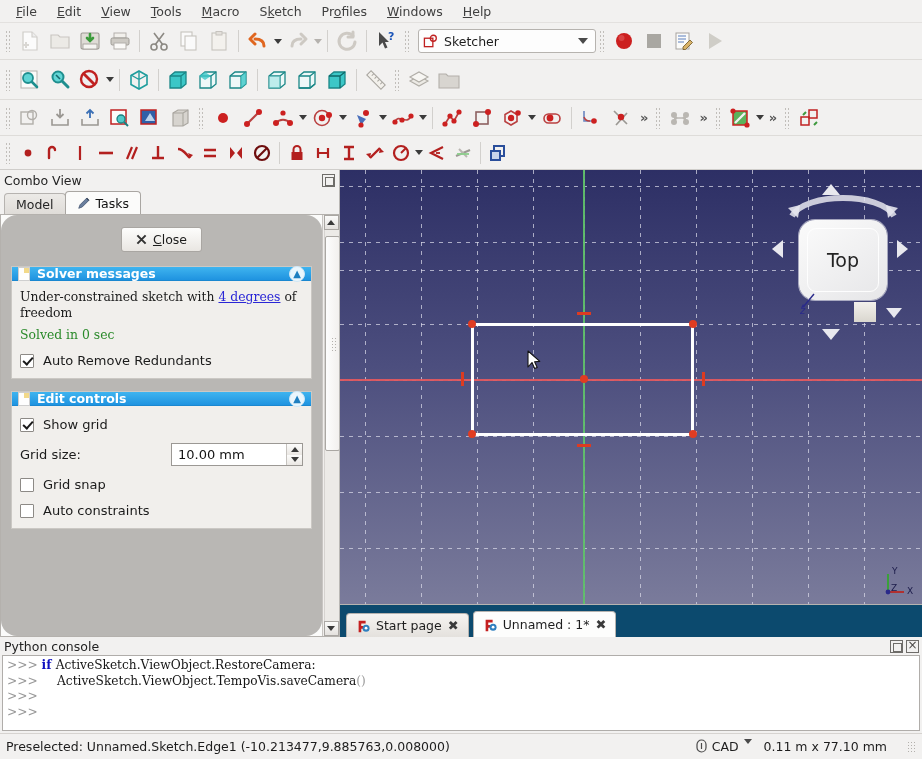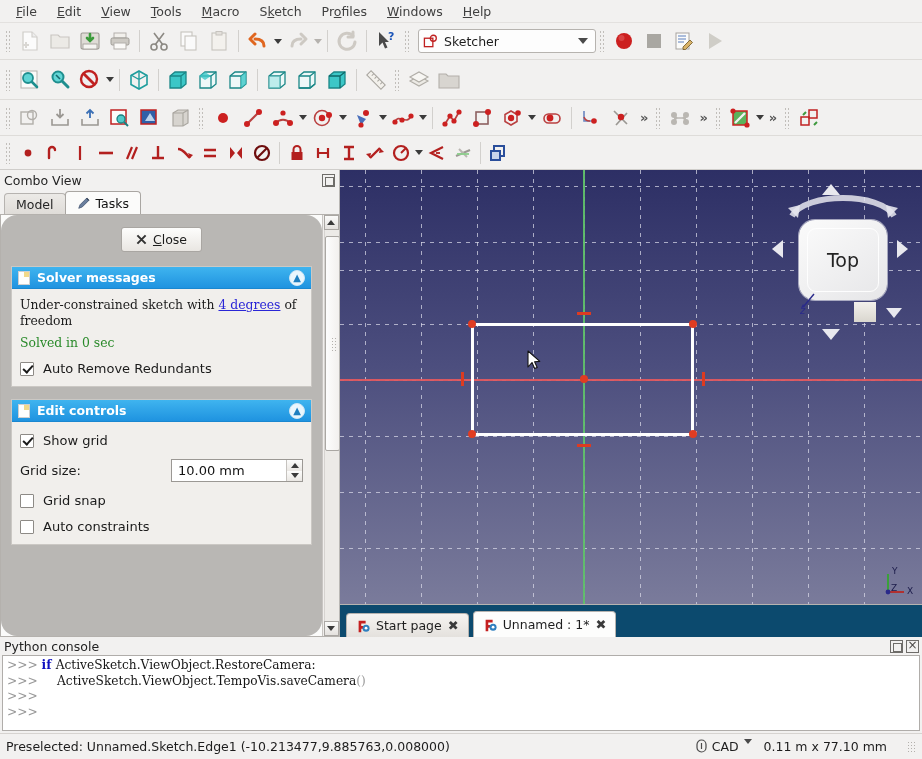--- a/index.html
+++ b/index.html
@@ -118,21 +118,21 @@
   .task-scroll { position:absolute; inset:0; padding: 8px 10px 0 10px; }
   .close-row { display:flex; justify-content:center; margin: 4px 0 14px 0; }
   .btn {
     background: linear-gradient(#fdfdfc,#e9e6e2); border:1px solid #a9a6a2; border-radius:3px;
     padding: 4px 14px; font-size:12.5px; color:#1c1c1c; display:flex; align-items:center; gap:6px;
   }
   .btn u { text-decoration: underline; }
 
   .group { background: #f1efec; border:1px solid #cbc8c4; margin-bottom: 12px; }
   .group-head {
-    height: 22px; background: linear-gradient(#3fb4ef,#1f93e0);
+    height: 14px; background: linear-gradient(#3fb4ef,#1f93e0);
     display:flex; align-items:center; padding: 0 6px; gap: 7px;
     color: #ffffff; font-weight: bold; font-size: 12.5px;
     border-bottom: 1px solid #1a87d0;
   }
   .grp-icon { width:12px;height:14px;background:#fefefe;border:1px solid #cfcfcf;position:relative;}
   .grp-icon::after{content:"";position:absolute;right:0;top:0;width:5px;height:5px;background:#f2d98a;}
   .collapse-btn {
     margin-left:auto; width:16px;height:16px;border-radius:50%;
     background:#eaf6fd; border:1px solid #cfe6f5; color:#1f7fc0;
     display:flex;align-items:center;justify-content:center; font-size:10px; line-height:1;

